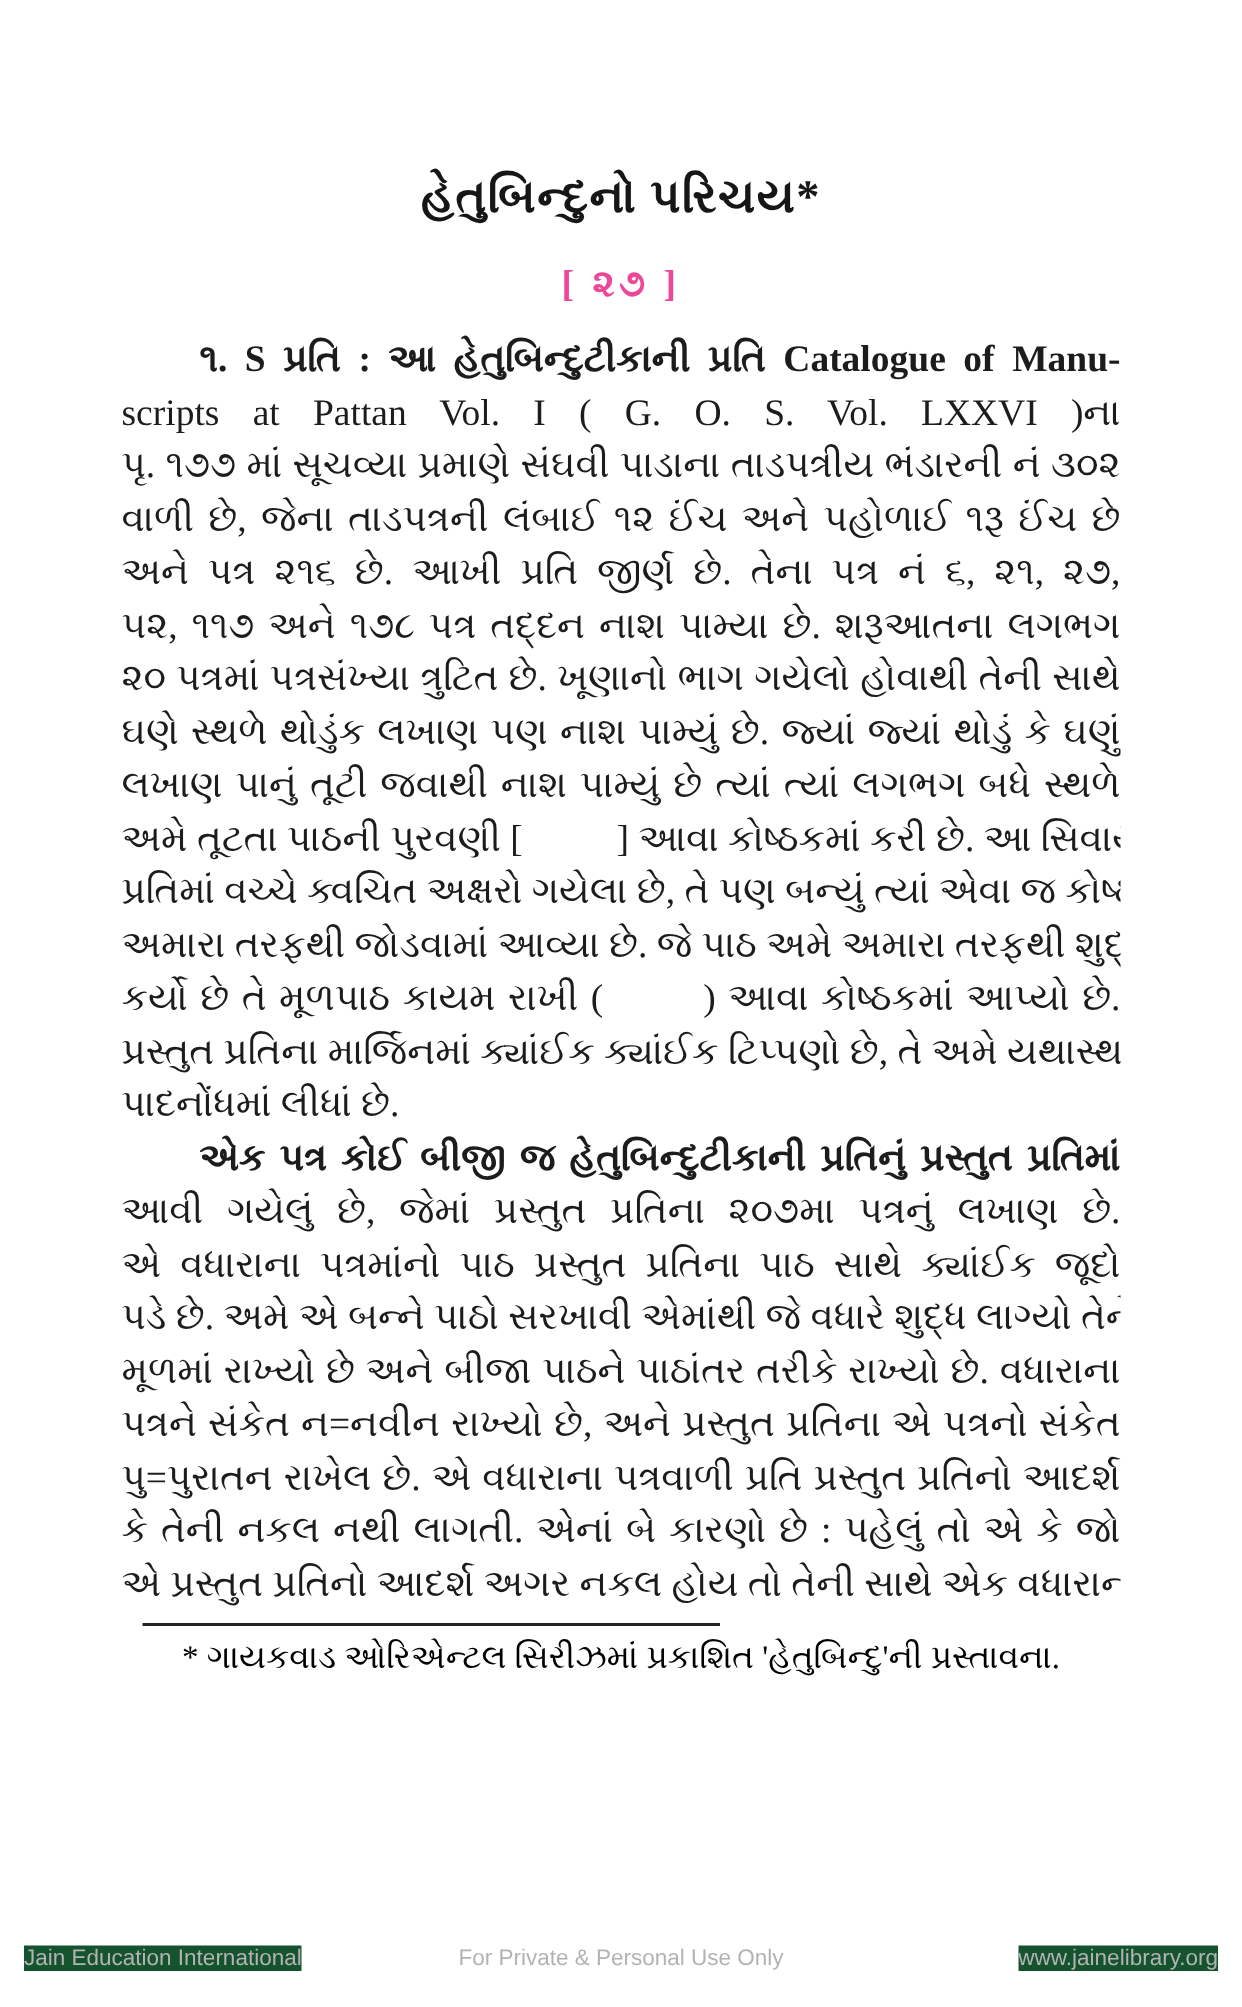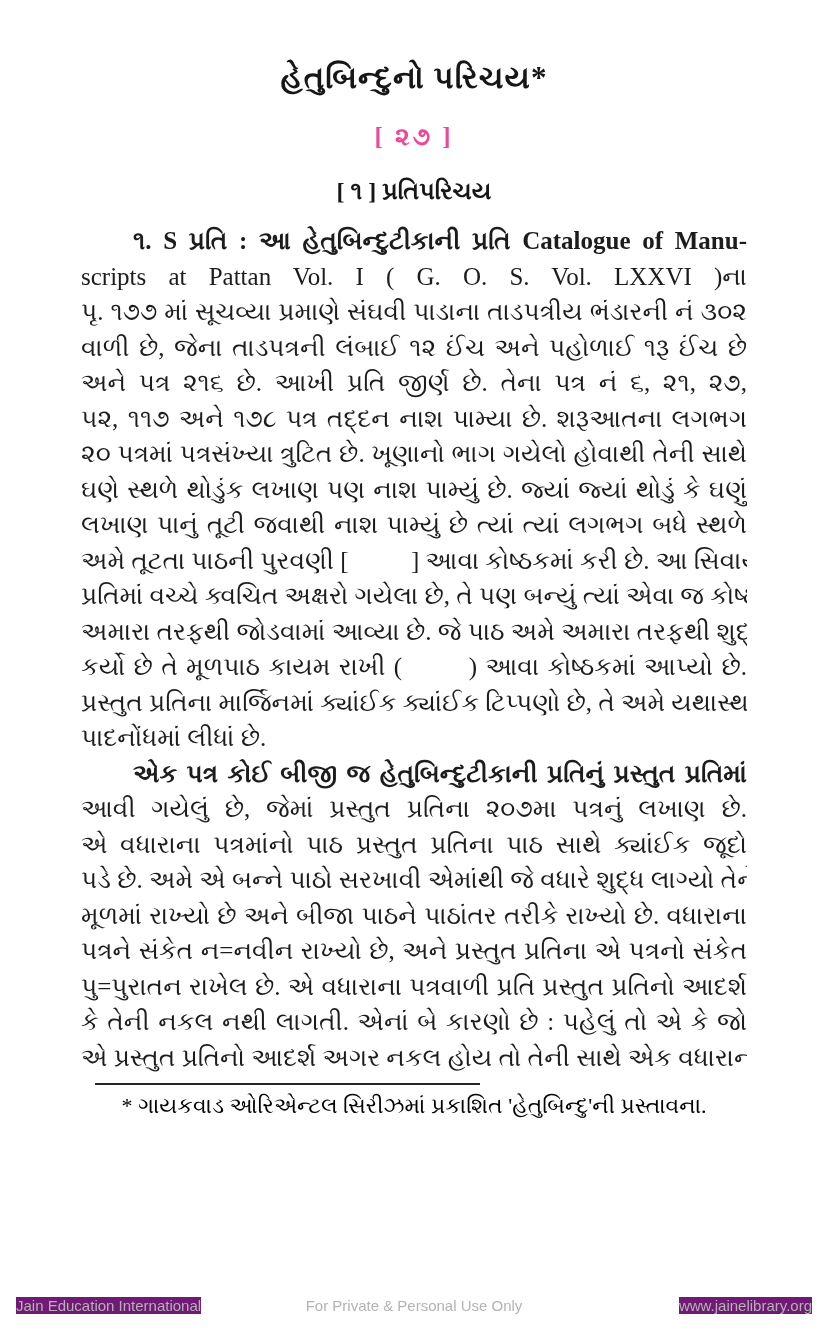--- a/index.html
+++ b/index.html
@@ -11,21 +11,21 @@
     position: relative;
     width: 828px;
     height: 1338px;
     background: #ffffff;
     overflow: hidden;
     font-family: "Liberation Serif", "DejaVu Serif", serif;
     color: #1c1c1c;
   }
   .page-title {
     margin: 0;
-    padding-top: 60px;
+    padding-top: 113px;
     text-align: center;
     font-size: 31px;
     font-weight: bold;
     letter-spacing: 1px;
     color: #161616;
   }
   .bracket-num {
     margin-top: 27px;
     text-align: center;
     font-size: 25px;
@@ -89,33 +89,32 @@
   }
   .page-footer .seg-center {
     position: absolute;
     left: 0;
     right: 0;
     text-align: center;
   }
   .page-footer .seg-left, .page-footer .seg-right {
     position: relative;
     z-index: 1;
-    background: #701a75;
+    background: #14532d;
   }
 </style>
 </head>
 <body>
 
 <div class="page">
 
   <h1 class="page-title">હેતુબિન્દુનો પરિચય*</h1>
 
   <div class="bracket-num">[ ૨૭ ]</div>
 
-  <h2 class="section-heading">[ ૧ ] પ્રતિપરિચય</h2>
 
   <div class="body-text">
     <div class="para">
         <div class="line">૧. S પ્રતિ : આ હેતુબિન્દુટીકાની પ્રતિ Catalogue of Manu-</div>
         <div class="line">scripts at Pattan Vol. I ( G. O. S. Vol. LXXVI )ના</div>
         <div class="line">પૃ. ૧૭૭ માં સૂચવ્યા પ્રમાણે સંઘવી પાડાના તાડપત્રીય ભંડારની નં ૩૦૨</div>
         <div class="line">વાળી છે, જેના તાડપત્રની લંબાઈ ૧૨ ઈંચ અને પહોળાઈ ૧રૂ ઈંચ છે</div>
         <div class="line">અને પત્ર ૨૧૬ છે. આખી પ્રતિ જીર્ણ છે. તેના પત્ર નં ૬, ૨૧, ૨૭,</div>
         <div class="line">૫૨, ૧૧૭ અને ૧૭૮ પત્ર તદ્દન નાશ પામ્યા છે. શરૂઆતના લગભગ</div>
         <div class="line">૨૦ પત્રમાં પત્રસંખ્યા ત્રુટિત છે. ખૂણાનો ભાગ ગયેલો હોવાથી તેની સાથે</div>

